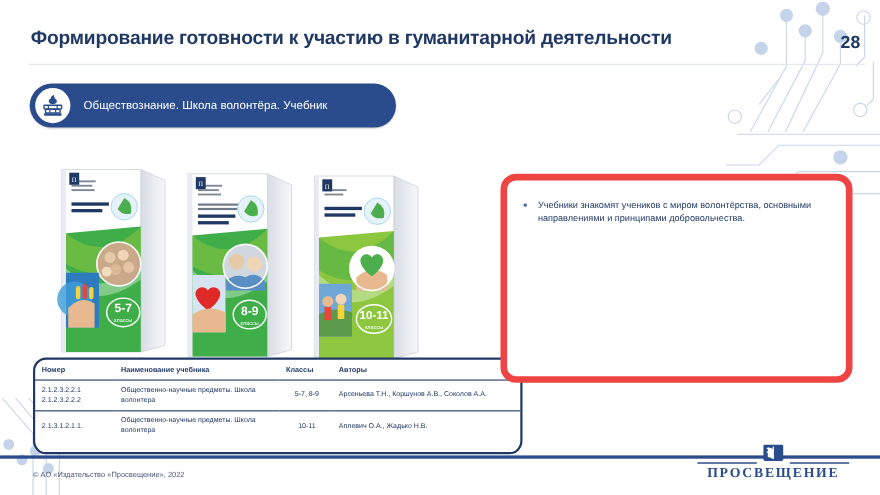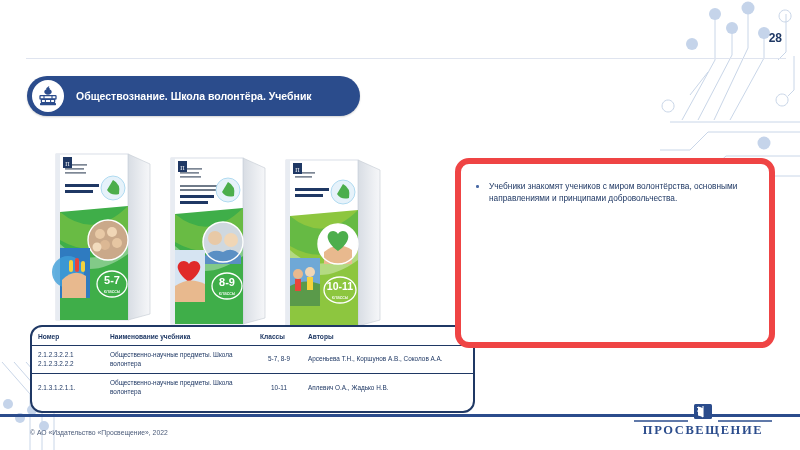--- a/index.html
+++ b/index.html
@@ -22,40 +22,40 @@
     position:absolute;left:28px;top:24px;
     font-size:17.5px;font-weight:bold;color:#1F3864;
     letter-spacing:-0.2px;white-space:nowrap;
   }
   .title-rule{
     position:absolute;left:26px;top:58px;width:760px;height:1px;
     background:#dfe4ef;
   }
   .slide-number{
     position:absolute;right:18px;top:31px;
-    font-size:12px;font-weight:bold;color:#1F3864;
+    font-size:16px;font-weight:bold;color:#1F3864;
   }
 
   
   .pill{
     position:absolute;left:27px;top:76px;
     height:40px;width:333px;
     background:#2B4C8C;
     border-radius:20px;
     display:flex;align-items:center;
     box-shadow:0 1px 2px rgba(0,0,0,.18);
   }
   .pill-icon{
     width:32px;height:32px;margin-left:5px;
     border-radius:50%;background:#ffffff;
     display:flex;align-items:center;justify-content:center;
     flex:0 0 auto;
   }
   .pill-text{
-    margin-left:12px;color:#ffffff;font-size:10.5px;font-weight:bold;
+    margin-left:12px;color:#ffffff;font-size:10.5px;font-weight:normal;
     white-space:nowrap;
   }
 
   
   .books{position:absolute;left:42px;top:148px;width:370px;height:180px;}
   .book{position:absolute;top:0;text-decoration:underline;}
   .book svg{display:block;}
 
   
   .bullet-card{
@@ -159,20 +159,21 @@
       <path d="M38 2 L66 30 L110 30"></path>
     </g>
     <g fill="#c5d4ea">
       <circle cx="8" cy="44" r="5"></circle>
       <circle cx="20" cy="58" r="5"></circle>
       <circle cx="32" cy="50" r="5"></circle>
       <circle cx="44" cy="66" r="5"></circle>
     </g>
   </svg>
 
+  <div class="title">Формирование готовности к участию в гуманитарной деятельности</div>
   <div class="title-rule"></div>
   <div class="slide-number">28</div>
 
   <div class="pill">
     <span class="pill-icon">
       <svg width="24" height="24" viewBox="0 0 24 24">
         <path d="M12 3.2c-.9 0-1.8.6-1.8 1.8 0 .2.1.4.2.6-1.2.2-2.1 1.2-2.1 2.5 0 1.5 1.5 2.6 3.7 2.6s3.7-1.1 3.7-2.6c0-1.3-.9-2.3-2.1-2.5.1-.2.2-.4.2-.6 0-1.2-.9-1.8-1.8-1.8z" fill="#2B4C8C"></path>
         <path d="M11.6 3.2c.5-.8 1.3-1 1.6-.9.1.5-.3 1.3-1 1.6z" fill="#2B4C8C"></path>
         <rect x="4" y="11.6" width="16" height="3.4" rx="0.6" fill="none" stroke="#2B4C8C" stroke-width="1.3"></rect>
         <rect x="5.4" y="15.4" width="13.2" height="3.2" rx="0.6" fill="none" stroke="#2B4C8C" stroke-width="1.3"></rect>

